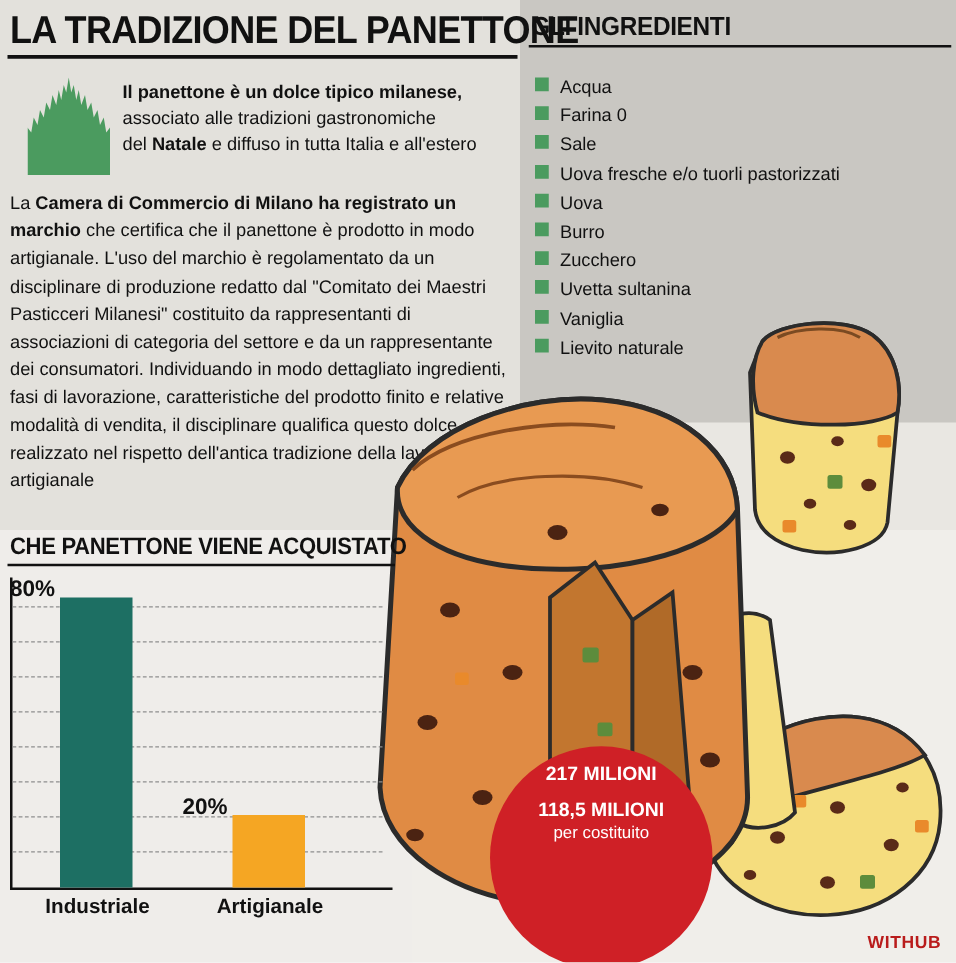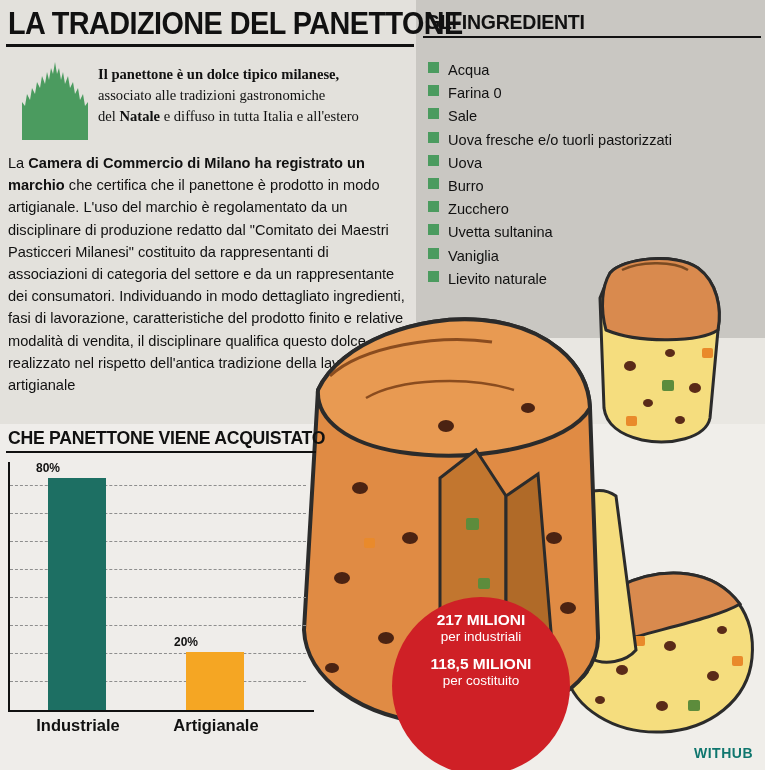--- a/index.html
+++ b/index.html
@@ -89,21 +89,20 @@
   }
 
   
   .intro {
     position: absolute;
     left: 98px; top: 64px;
     width: 310px;
     font-size: 14.6px;
     line-height: 21px;
     color: #111111;
-    font-family: Liberation Serif, serif;
   }
   .intro b { font-weight: bold; }
 
   .body-text {
     position: absolute;
     left: 8px; top: 152px;
     width: 404px;
     font-size: 14.6px;
     line-height: 22.2px;
     color: #111111;
@@ -185,23 +184,23 @@
     background: #1d6f63;
   }
   .bar-art {
     left: 176px;
     width: 58px;
     background: #f5a623;
   }
   .bar-value {
     position: absolute;
     font-weight: bold;
-    font-size: 12px;
-    color: #111111;
-    text-align: center;
+    font-size: 18px;
+    color: #111111;
+    text-align: left;
     width: 80px;
   }
   .bar-label {
     position: absolute;
     top: 716px;
     font-weight: bold;
     font-size: 16.5px;
     color: #111111;
     text-align: center;
     width: 120px;
@@ -236,21 +235,21 @@
     font-size: 15.5px;
   }
 
   
   .credit {
     position: absolute;
     right: 12px; bottom: 9px;
     font-weight: bold;
     font-size: 14px;
     letter-spacing: 0.5px;
-    color: #0f766e;
+    color: #b91c1c;
   }
 
   
   .illus {
     position: absolute;
     left: 270px; top: 238px;
     width: 495px; height: 510px;
   }
 </style>
 </head>
@@ -408,19 +407,18 @@
   </div>
 
   <div class="bar-value" style="left:8px; top:461px">80%</div>
   <div class="bar-value" style="left:146px; top:635px">20%</div>
 
   <div class="bar-label" style="left:18px">Industriale</div>
   <div class="bar-label" style="left:156px">Artigianale</div>
 
   <div class="bubble">
     <div class="bubble-big">217 MILIONI</div>
-    <div class="bubble-small">per industriali</div>
     <div class="bubble-big2">118,5 MILIONI</div>
     <div class="bubble-small">per costituito</div>
   </div>
 
   <div class="credit">WITHUB</div>
 </div>
 
 </body></html>

